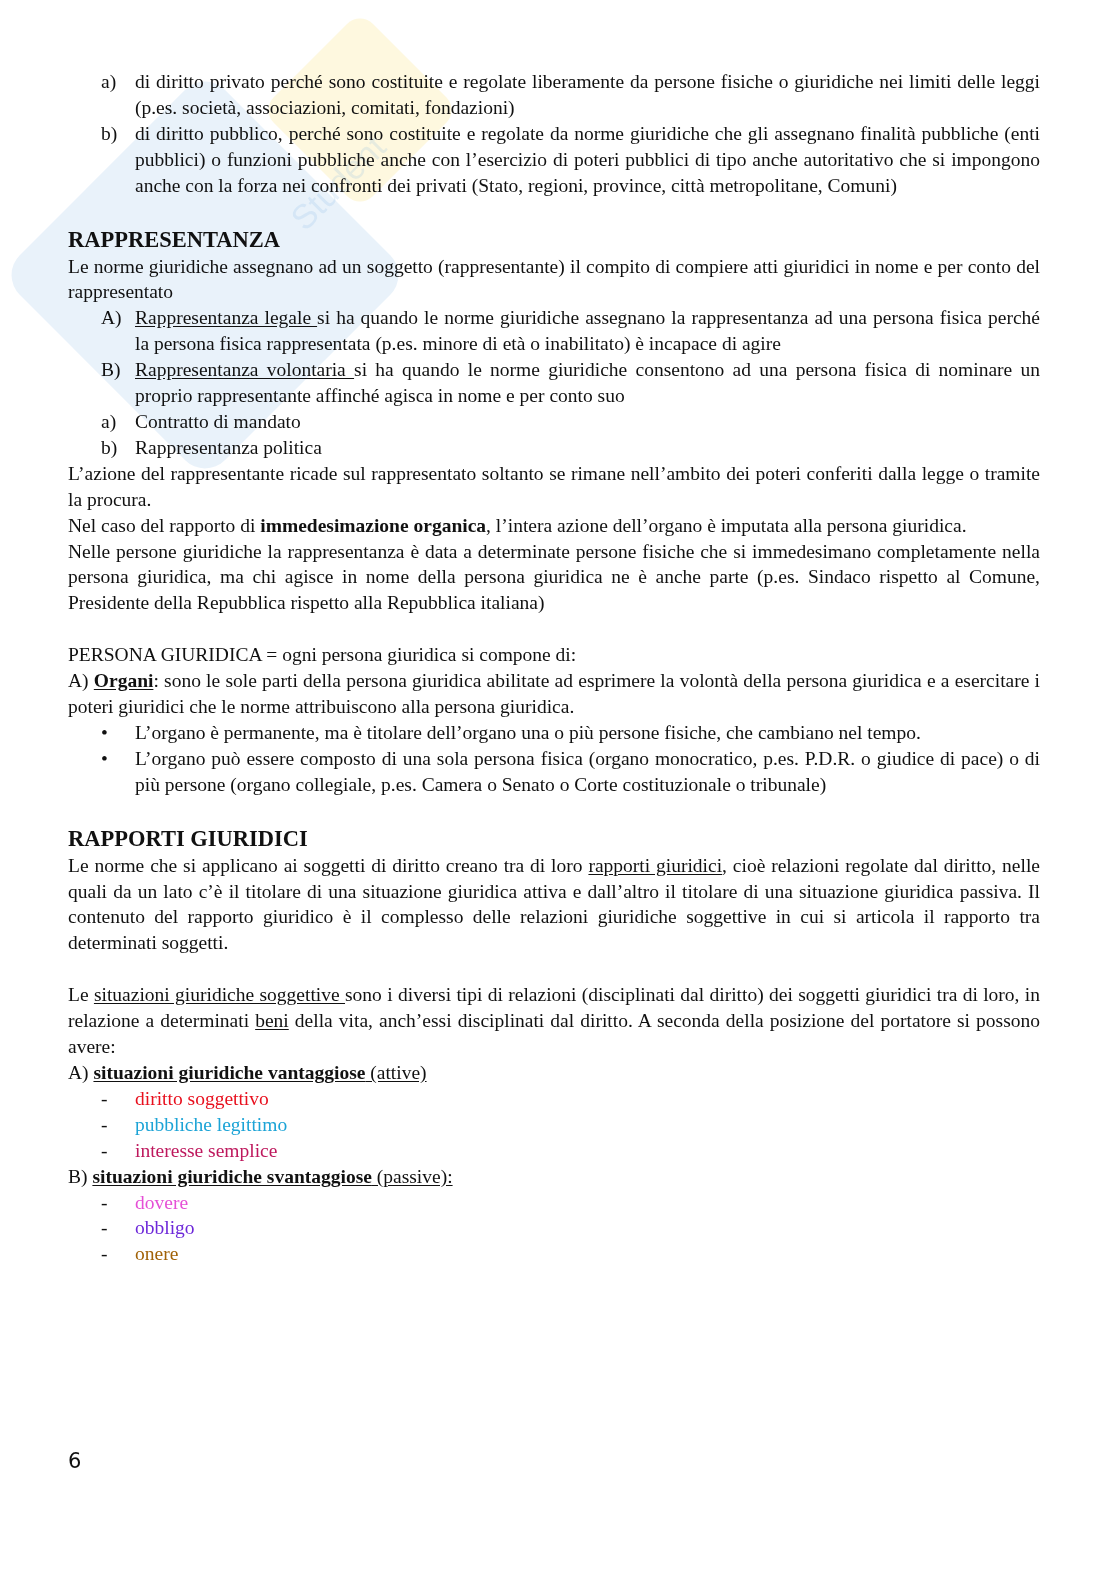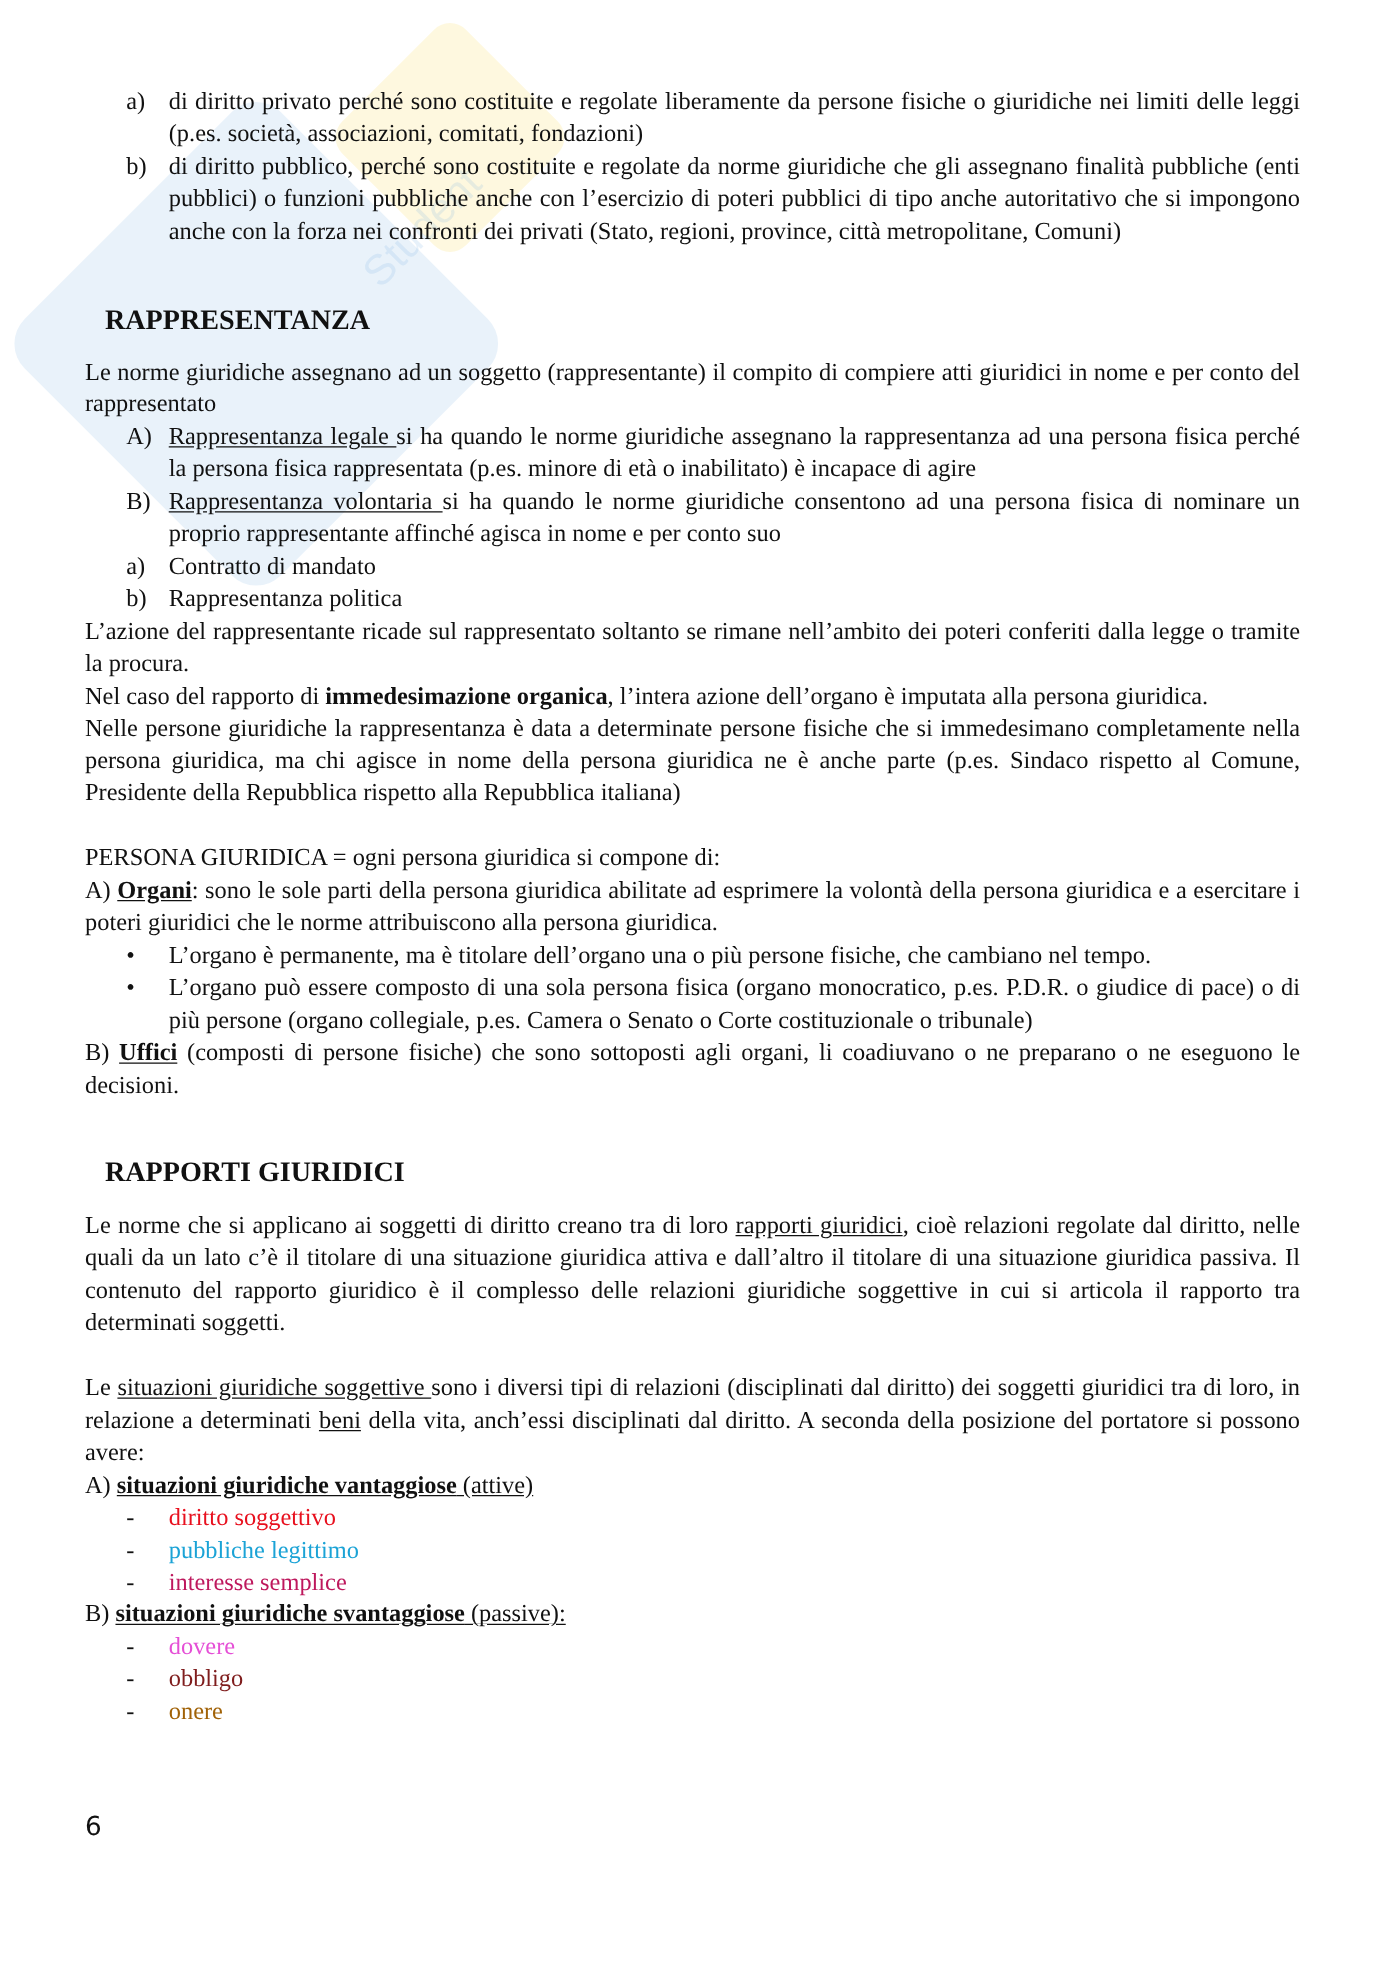--- a/index.html
+++ b/index.html
@@ -29,21 +29,21 @@
     }
     .content { position: absolute; left: 68px; top: 69px; width: 972px; z-index: 1; }
     .p { text-align: justify; margin: 0; }
     .li { display: flex; margin: 0; }
     .li .mk { flex: 0 0 auto; width: 34px; }
     .li .tx { flex: 1 1 auto; text-align: justify; }
     .l1 { padding-left: 33px; }
     .bul .mk { width: 34px; text-align: left; padding-left: 0; }
     .dash { padding-left: 33px; }
     .dash .mk { width: 34px; }
-    .h { font-size: 22.5px; line-height: 29px; margin: 16px; }
+    .h { font-size: 22.5px; line-height: 29px; margin: 0; }
     .gap { height: 26px; }
     u { text-decoration: underline; text-underline-offset: 2px; }
     b { font-weight: bold; }
     .pnum {
       position: absolute; left: 68px; top: 1449px;
       font-family: "DejaVu Sans", sans-serif; font-size: 21px; color: #111;
     }
   </style>
 </head>
 <body>
@@ -100,21 +100,20 @@
 
     <div class="li l1 bul">
       <span class="mk">•</span>
       <span class="tx">L’organo è permanente, ma è titolare dell’organo una o più persone fisiche, che cambiano nel tempo.</span>
     </div>
     <div class="li l1 bul">
       <span class="mk">•</span>
       <span class="tx">L’organo può essere composto di una sola persona fisica (organo monocratico, p.es. P.D.R. o giudice di pace) o di più persone (organo collegiale, p.es. Camera o Senato o Corte costituzionale o tribunale)</span>
     </div>
 
-    <p class="p"><span>B) </span><b><u>Uffici</u></b><span> (composti di persone fisiche) che sono sottoposti agli organi, li coadiuvano o ne preparano o ne eseguono le decisioni.</span></p>
 
     <div class="gap"></div>
 
     <h2 class="h">RAPPORTI GIURIDICI</h2>
     <p class="p"><span>Le norme che si applicano ai soggetti di diritto creano tra di loro </span><u>rapporti giuridici</u><span>, cioè relazioni regolate dal diritto, nelle quali da un lato c’è il titolare di una situazione giuridica attiva e dall’altro il titolare di una situazione giuridica passiva. Il contenuto del rapporto giuridico è il complesso delle relazioni giuridiche soggettive in cui si articola il rapporto tra determinati soggetti.</span></p>
 
     <div class="gap"></div>
 
     <p class="p"><span>Le </span><u>situazioni giuridiche soggettive </u><span>sono i diversi tipi di relazioni (disciplinati dal diritto) dei soggetti giuridici tra di loro, in relazione a determinati </span><u>beni</u><span> della vita, anch’essi  disciplinati dal diritto. A seconda della posizione del portatore si possono avere:</span></p>
 
@@ -134,21 +133,21 @@
     </div>
 
     <p class="p"><span>B) </span><u><b>situazioni giuridiche svantaggiose</b><span> (passive):</span></u></p>
 
     <div class="li dash">
       <span class="mk">-</span>
       <span class="tx" style="color:#e54fd6">dovere</span>
     </div>
     <div class="li dash">
       <span class="mk">-</span>
-      <span class="tx" style="color:#7f1d1d">obbligo</span>
+      <span class="tx" style="color:#6d28d9">obbligo</span>
     </div>
     <div class="li dash">
       <span class="mk">-</span>
       <span class="tx" style="color:#a16207">onere</span>
     </div>
 
   </div>
 
   <div class="pnum">6</div>
 </div>

